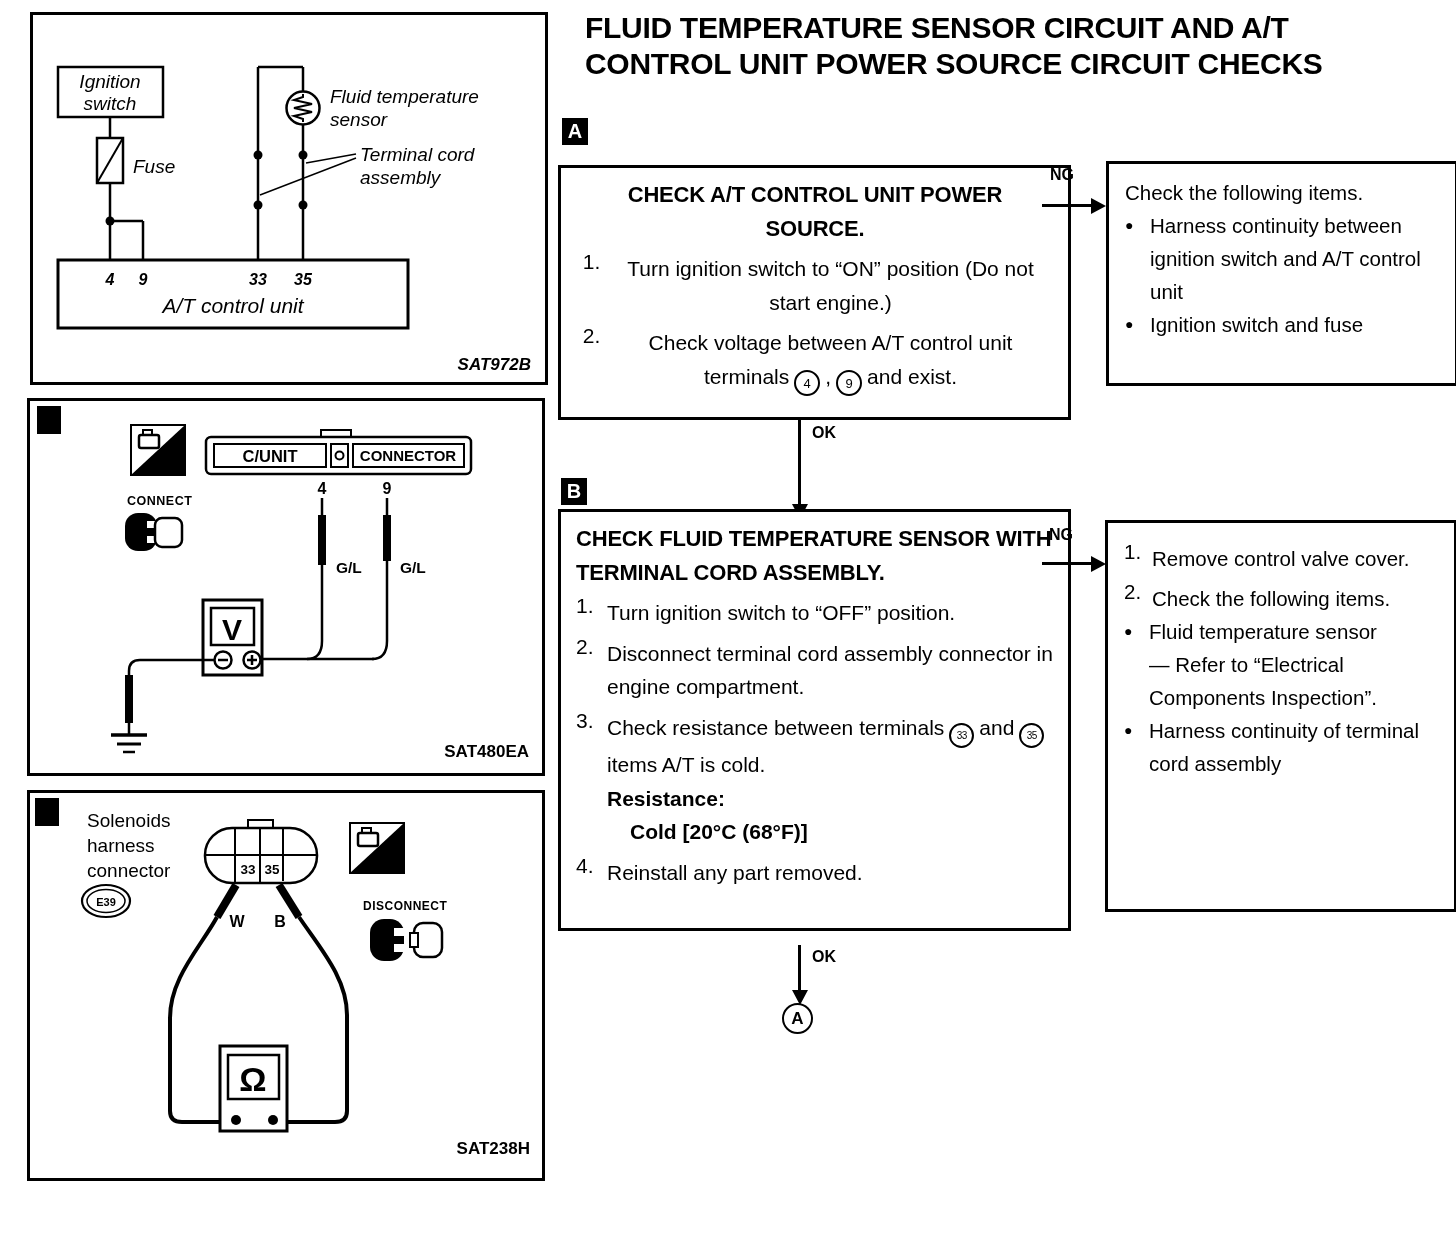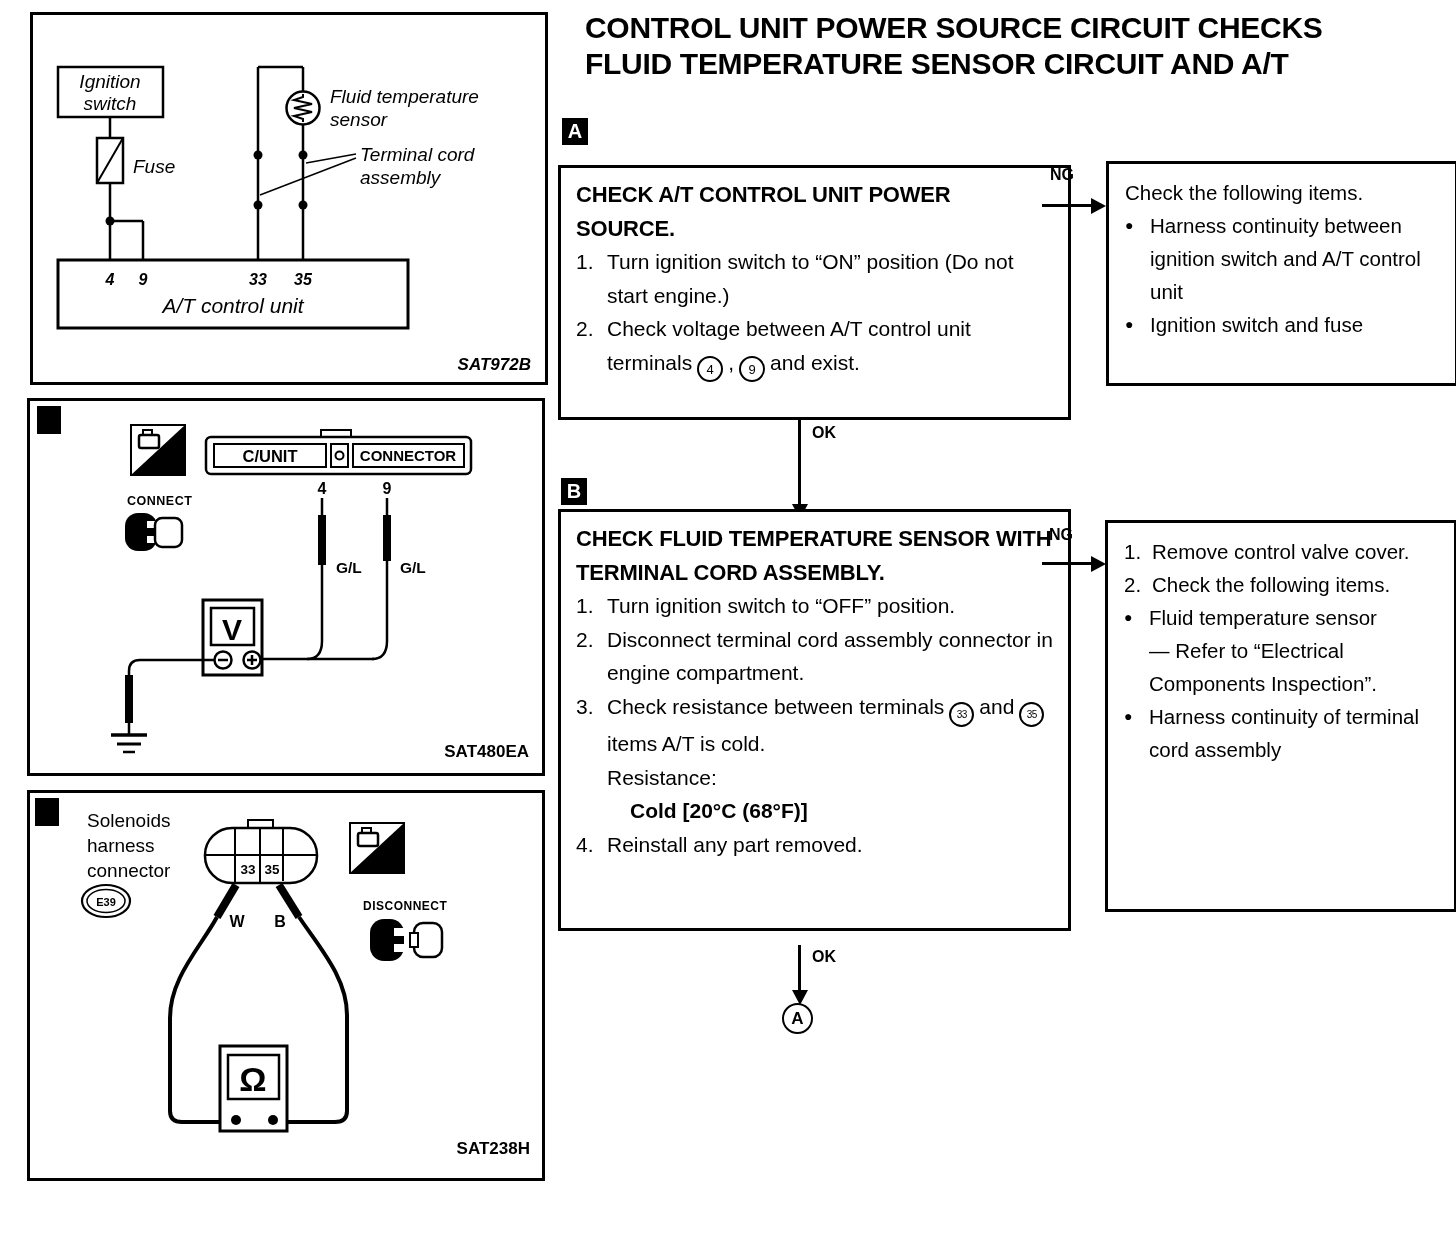--- a/index.html
+++ b/index.html
@@ -20,25 +20,25 @@
               font-weight:bold; font-size:20px; display:flex; align-items:center;
               justify-content:center; }
   .fbox { position:absolute; border:3px solid #000; background:#fff;
           padding:10px 14px 8px 15px; font-size:21px; line-height:33.5px; }
   .fbox .btitle { font-weight:bold; font-size:22px; letter-spacing:-0.2px; }
   .ngbox { position:absolute; border:3px solid #000; background:#fff;
            padding:12px 12px 10px 16px; font-size:20.5px; line-height:33px; }
   .item { display:flex; }
   .item .n { flex:0 0 31px; }
   .ngbox .item .n { flex:0 0 28px; }
-  .item .t { flex:1; }
+  .item .t { flex:1;margin-top:7px; }
   .bitem { display:flex; }
   .bitem .b { flex:0 0 25px; font-size:14px; }
   .spec { display:block; font-weight:bold; }
-  .res-label { font-weight:normal; display:block; }
+  .res-label { font-weight:bold; display:block; }
   .res-cond { font-weight:bold; display:block; padding-left:23px; }
   .res-val { font-weight:bold; display:block; padding-left:46px; }
   .refblock { display:block; }
   .circ { display:inline-flex; align-items:center; justify-content:center;
           width:22px; height:22px; border:2px solid #000; border-radius:50%;
           font-size:13px; line-height:1; vertical-align:-4px; margin:0 5px;
           font-weight:normal; }
   .circ.c2 { font-size:10px; width:21px; height:21px; letter-spacing:-0.5px; }
   .lbl { position:absolute; font-weight:bold; font-size:16px; }
   .hline { position:absolute; height:3px; background:#000; }
@@ -225,29 +225,29 @@
         <rect x="198" y="262" width="51" height="44" fill="#fff" stroke="#000" stroke-width="2.5"></rect>
         <text x="223" y="298" font-size="34" font-weight="bold" text-anchor="middle">Ω</text>
         <circle cx="206" cy="327" r="5" fill="#000"></circle>
         <circle cx="243" cy="327" r="5" fill="#000"></circle>
       </g>
       <text x="500" y="361" font-size="17" text-anchor="end" font-weight="bold">SAT238H</text>
     </svg>
   </div>
 
   <div class="title">
+    <span style="display:block">FLUID TEMPERATURE SENSOR CIRCUIT AND A/T</span>
     <span style="display:block">CONTROL UNIT POWER SOURCE CIRCUIT CHECKS</span>
-    <span style="display:block">FLUID TEMPERATURE SENSOR CIRCUIT AND A/T</span>
   </div>
 
   <div class="seclabel" style="left:562px; top:118px;">
       <span>A</span>
     </div>
 
-  <div class="fbox" style="left:558px; top:165px; width:478px; min-height:231px;">
+  <div class="fbox" style="left:558px; top:165px; width:478px; min-height:231px;text-align:center;">
     <div class="btitle">CHECK A/T CONTROL UNIT POWER SOURCE.</div>
     <div class="item">
       <span class="n">1.</span>
       <span class="t">Turn ignition switch to “ON” position (Do not start engine.)</span>
     </div>
     <div class="item">
       <span class="n">2.</span>
       <span class="t">
         <span>Check voltage between A/T control unit terminals</span><span class="circ">4</span><span>,</span><span class="circ">9</span><span>and exist.</span>
       </span>

